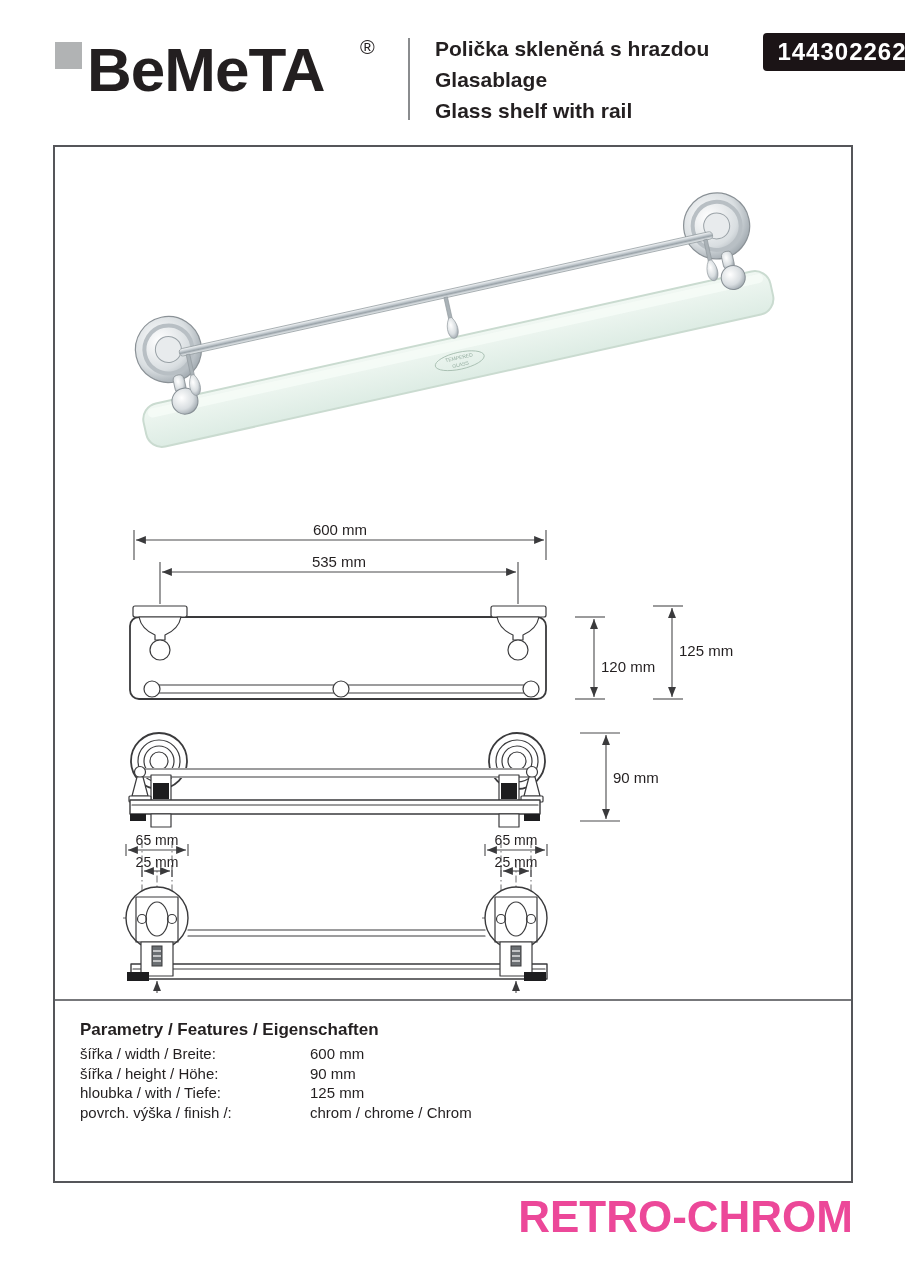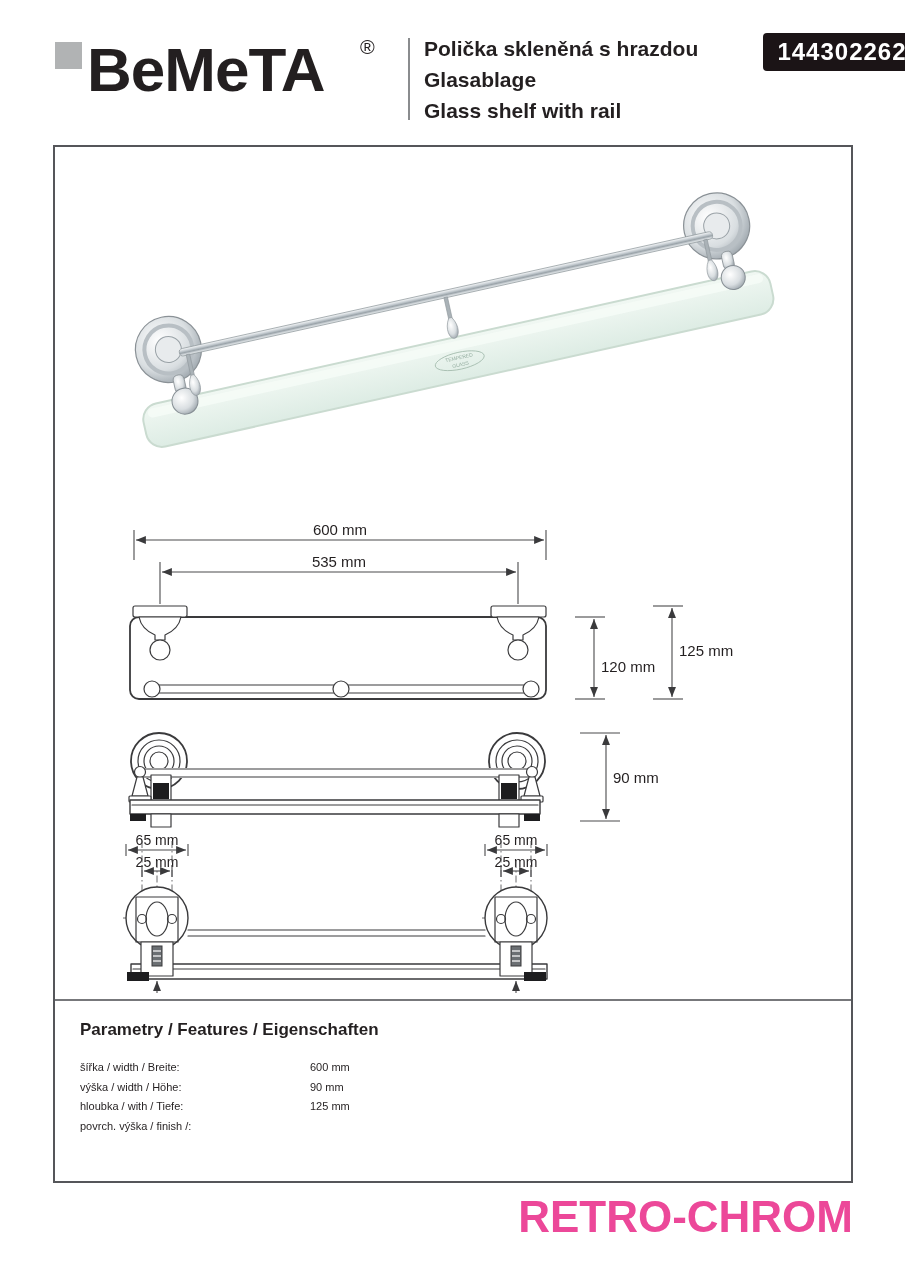--- a/index.html
+++ b/index.html
@@ -11,35 +11,35 @@
   
   .logo-block { position:absolute; left:55px; top:30px; width:330px; height:80px; }
   .logo-square { position:absolute; left:0; top:12px; width:27px; height:27px; background:#b1b3b4; }
   .logo-text {
     position:absolute; left:32px; top:0; font-size:62px; font-weight:bold;
     letter-spacing:-1px; color:#231f20; line-height:80px;
   }
   .reg-mark { position:absolute; left:305px; top:6px; font-size:20px; font-weight:normal; color:#231f20; }
   .header-divider { position:absolute; left:408px; top:38px; width:2px; height:82px; background:#8a8c8e; }
   .titles { position:absolute; left:424px; top:33px; }
-  .title-line { font-size:21px; font-weight:bold; line-height:31px; color:#231f20; }
+  .title-line { font-size:21px; font-weight:bold; line-height:31px; color:#231f20;margin-left:11px; }
   .code-badge {
     position:absolute; left:737px; top:33px; width:158px; height:38px;
     background:#1b1416; border-radius:4px; color:#fff; font-size:24px; font-weight:bold;
     display:flex; align-items:center; justify-content:center; letter-spacing:1px;margin-left:26px;
   }
   
   .frame { position:absolute; left:53px; top:145px; width:800px; height:1038px; border:2px solid #55565a; background:#fff; }
   .photo-svg { position:absolute; left:100px; top:168px; width:700px; height:315px; }
   .drawings-svg { position:absolute; left:53px; top:505px; width:798px; height:495px; }
   .inner-divider { position:absolute; left:55px; top:999px; width:796px; height:2px; background:#77787b; }
   
   .params { position:absolute; left:80px; top:1020px; width:720px; }
-  .params-heading { font-size:17px; font-weight:bold; margin-bottom:18px; color:#231f20; }
-  .param-row { display:flex; font-size:11px; line-height:19.5px; color:#231f20; }
+  .params-heading { font-size:17px; font-weight:bold; margin-bottom:4px; color:#231f20; }
+  .param-row { display:flex; font-size:15px; line-height:19.5px; color:#231f20; }
   .param-label { width:230px; }
   .param-value { flex:1; }
   
   .series-name {
     position:absolute; right:52px; top:1192px; font-size:44px; font-weight:bold;
     letter-spacing:0px; color:#ec4899;
   }
   svg text { font-family:"Liberation Sans", sans-serif; }
   .dimtxt { font-size:15px; fill:#231f20; }
   .dimtxt-s { font-size:14px; fill:#231f20; }
@@ -278,27 +278,28 @@
 
   <div class="inner-divider"></div>
 
   <div class="params">
     <div class="params-heading">Parametry / Features / Eigenschaften</div>
     <div class="param-row">
       <div class="param-label">šířka / width / Breite:</div>
       <div class="param-value">600 mm</div>
     </div>
     <div class="param-row">
-      <div class="param-label">výška / width / Höhe:</div>
+      <div class="param-label">šířka / height / Höhe:</div>
       <div class="param-value">90 mm</div>
     </div>
     <div class="param-row">
       <div class="param-label">hloubka / with / Tiefe:</div>
       <div class="param-value">125 mm</div>
     </div>
     <div class="param-row">
       <div class="param-label">povrch. výška / finish /:</div>
+      <div class="param-value">chrom / chrome / Chrom</div>
     </div>
   </div>
 
   <div class="series-name">RETRO-CHROM</div>
 
 </div>
 
 </body></html>

